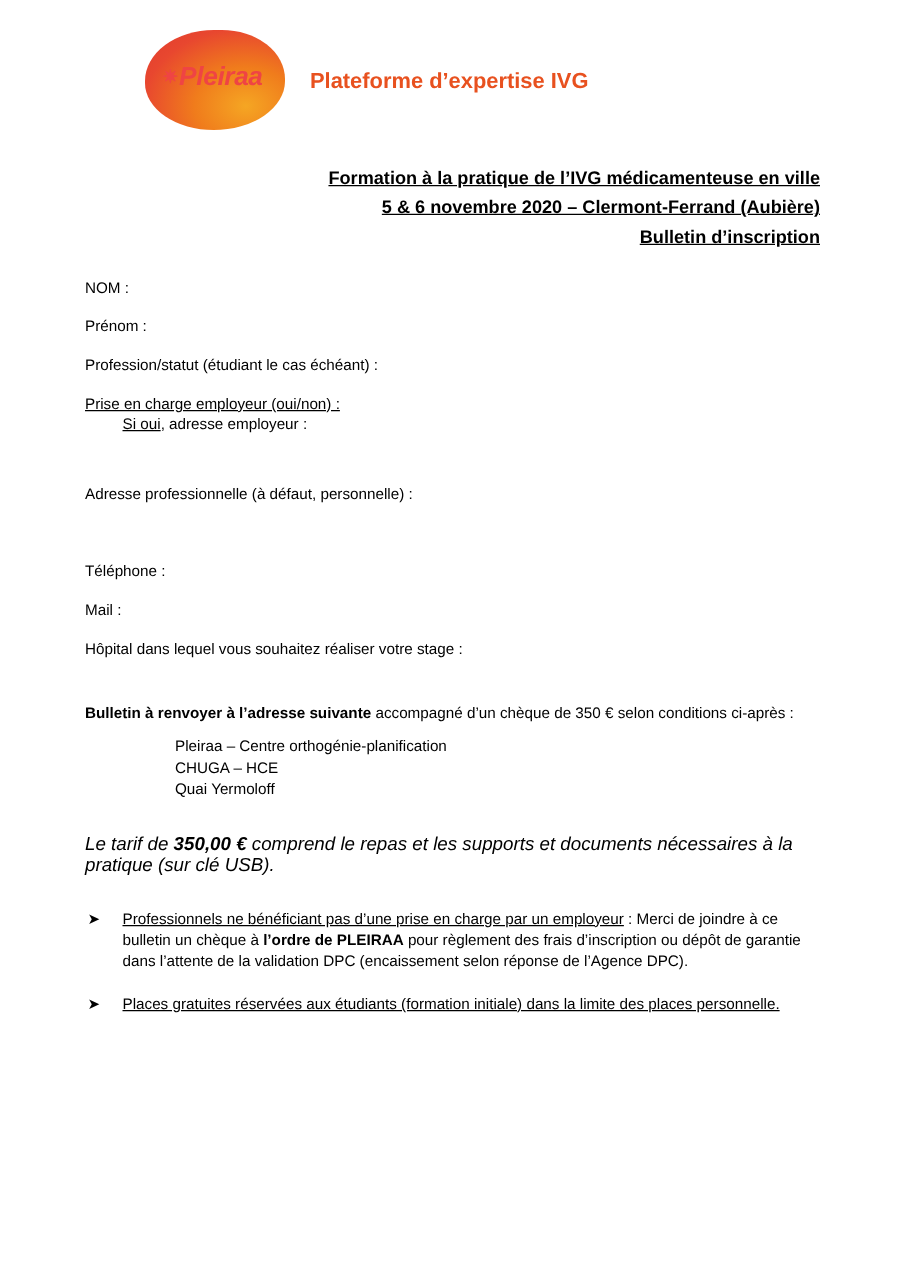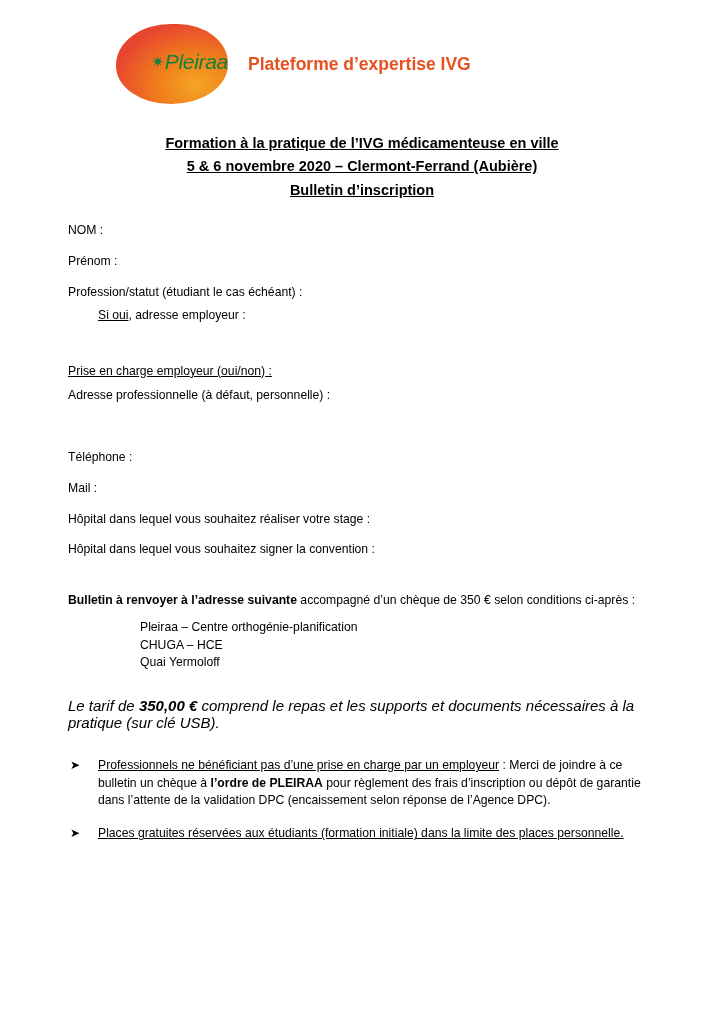--- a/index.html
+++ b/index.html
@@ -42,24 +42,24 @@
     width: 112px;
     height: 80px;
     border-radius: 50% 46% 52% 50% / 52% 50% 50% 48%;
     background: radial-gradient(ellipse at 72% 76%, #f5a623 0%, #f07c1c 36%, #e8472f 72%, #e03b2e 100%);
   }
   .logo-text {
     position: absolute;
     left: 14px;
     top: 28px;
     width: 98px;
-    text-align: right;
-    color: #15803d;
+    text-align: left;
+    color: #ef4444;
     font-size: 21px;
-    font-weight: normal;
+    font-weight: bold;
     font-style: italic;
     letter-spacing: -0.3px;
   }
   .logo-star {
     font-style: normal;
     font-size: 15px;
     vertical-align: 2px;
     margin-right: 1px;
   }
   .header-titles {
@@ -67,21 +67,21 @@
     color: #e8511f;
     font-weight: bold;
     font-size: 17.5px;
     line-height: 1.5;
   }
   .header-titles div { white-space: nowrap; }
 
   
   .doc-title {
     margin-top: 26px;
-    text-align: center;
+    text-align: right;
     font-weight: bold;
     font-size: 14.5px;
     line-height: 1.62;
   }
   .doc-title .u { text-decoration: underline; }
 
   
   .form {
     margin-top: 22px;
     font-size: 12.2px;
@@ -153,27 +153,26 @@
   <div class="doc-title">
     <div class="u">Formation à la pratique de l’IVG médicamenteuse en ville</div>
     <div class="u">5 &amp; 6 novembre 2020 – Clermont-Ferrand (Aubière)</div>
     <div class="u">Bulletin d’inscription</div>
   </div>
 
   <div class="form">
     <div class="line">NOM :</div>
     <div class="line">Prénom :</div>
     <div class="line">Profession/statut (étudiant le cas échéant) :</div>
+    <div class="line" style="margin-bottom:12px;"><span class="u">Prise en charge employeur (oui/non) :</span></div>
     <div class="line indent gap-after"><span class="u">Si oui</span><span>, adresse employeur :</span></div>
-    <div class="line" style="margin-bottom:12px;"><span class="u">Prise en charge employeur (oui/non) :</span></div>
     <div class="line gap-after-lg">Adresse professionnelle (à défaut, personnelle) :</div>
     <div class="line">Téléphone :</div>
     <div class="line">Mail :</div>
     <div class="line">Hôpital dans lequel vous souhaitez réaliser votre stage :</div>
-    <div class="line">Hôpital dans lequel vous souhaitez signer la convention :</div>
   </div>
 
   <div class="sendto">
     <div><span class="b">Bulletin à renvoyer à l’adresse suivante</span><span> accompagné d’un chèque de 350 € selon conditions ci-après :</span></div>
     <div class="addr">
       <div>Pleiraa – Centre orthogénie-planification</div>
       <div>CHUGA – HCE</div>
       <div>Quai Yermoloff</div>
     </div>
   </div>

